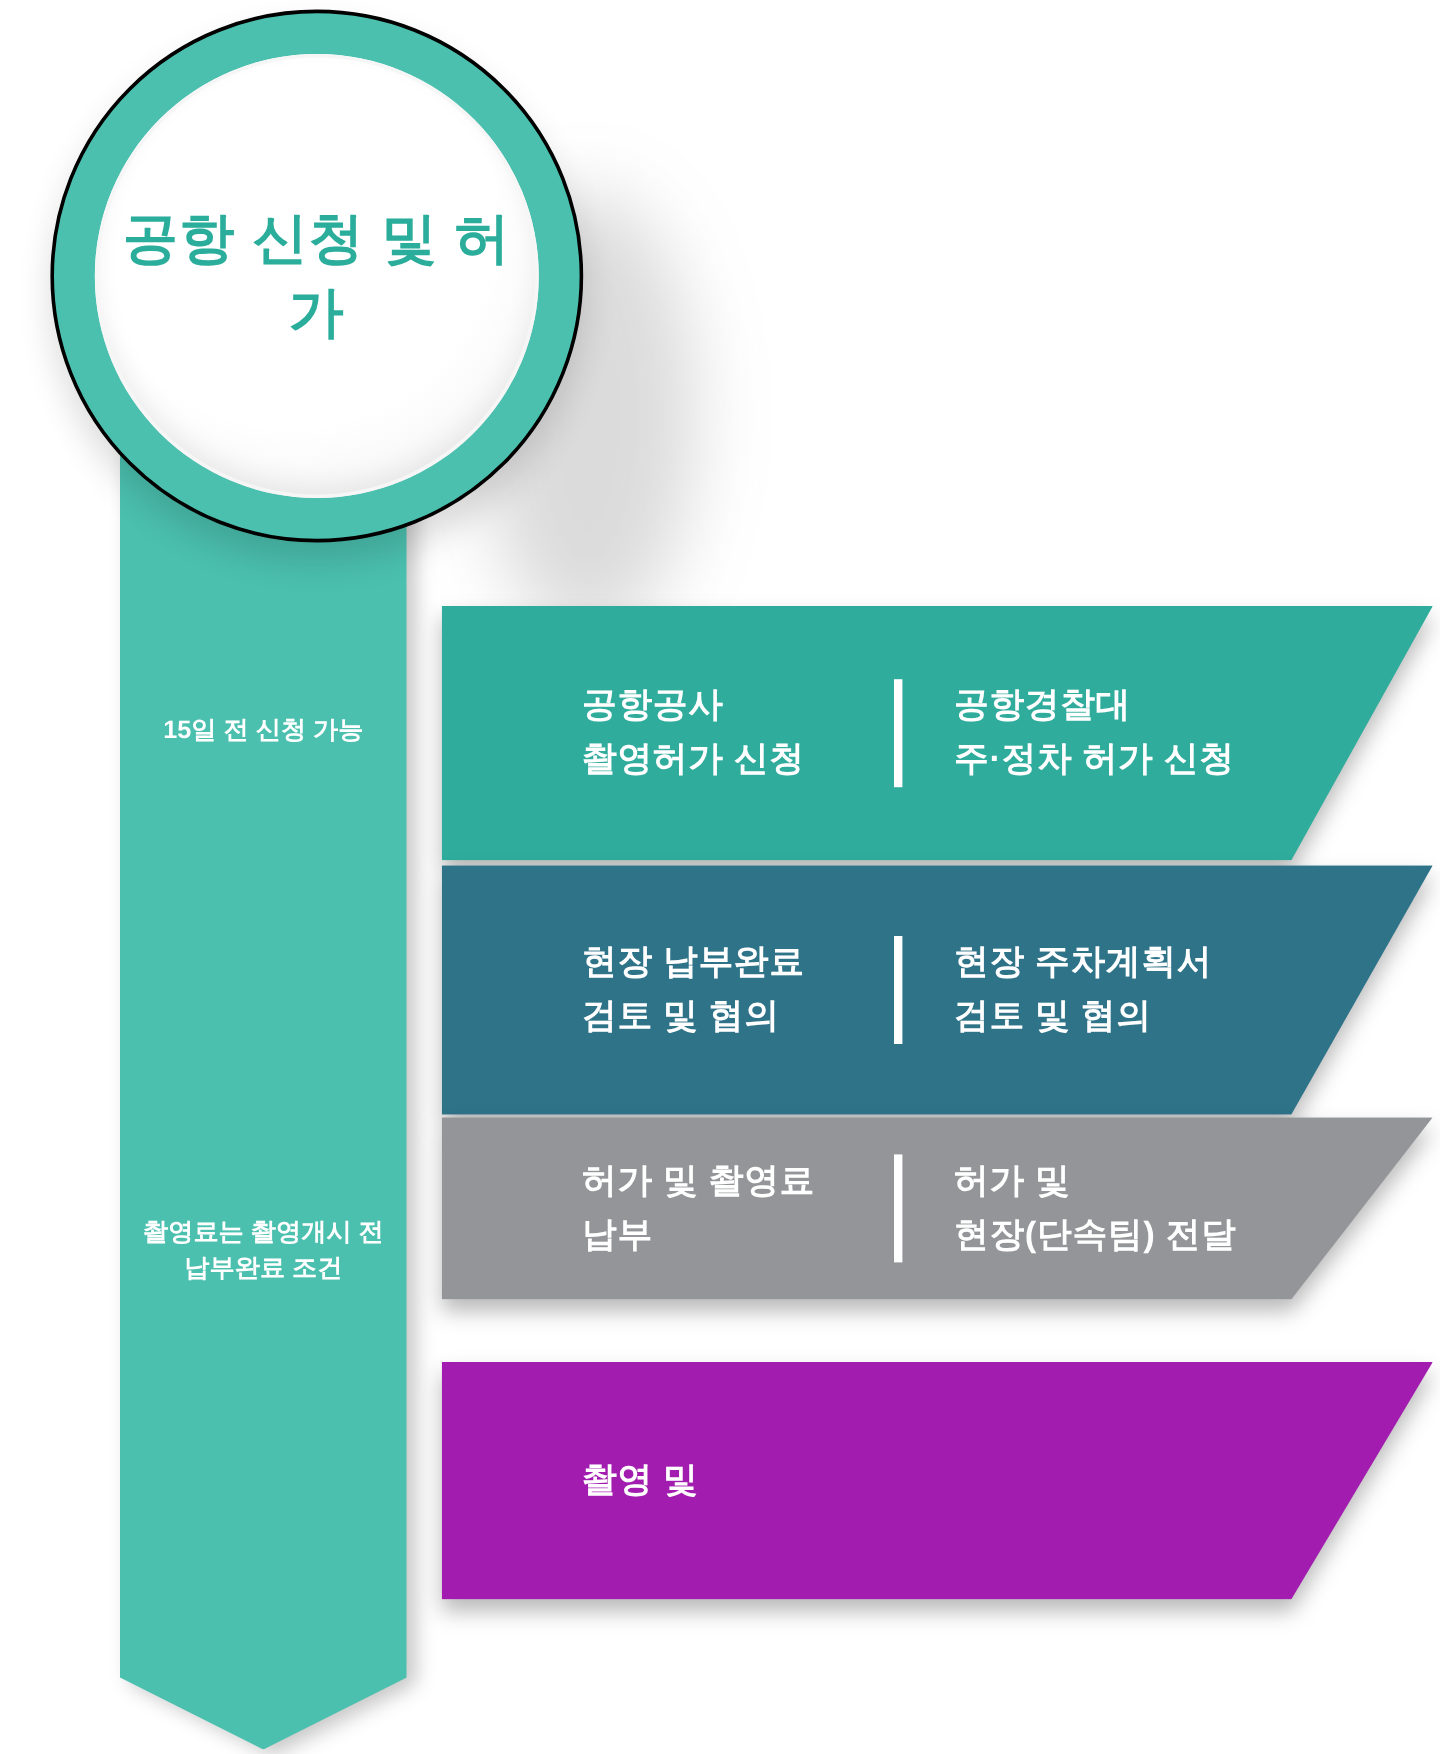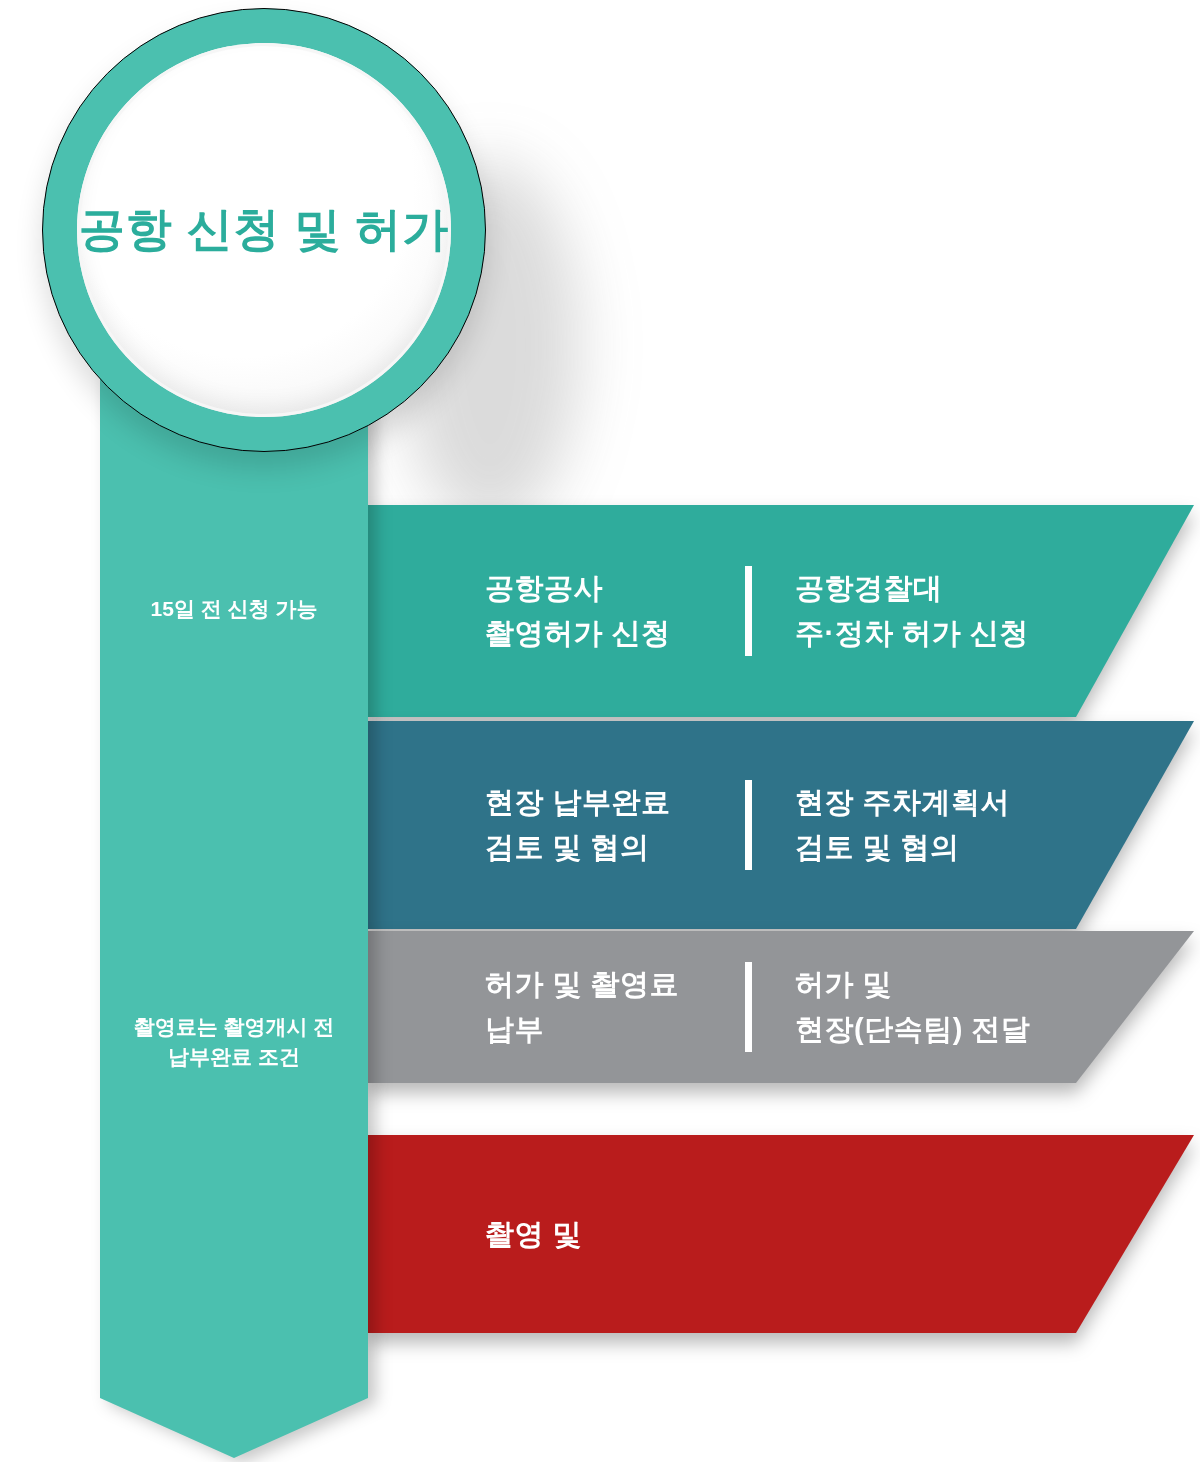--- a/index.html
+++ b/index.html
@@ -22,21 +22,21 @@
     background: rgba(90, 90, 90, 0.22);
     border-radius: 50%;
     filter: blur(30px);
     z-index: 1;
   }
 
   
   .ribbon-wrap {
     position: absolute;
     left: 100px; top: 236px;
-    width: 268px; height: 1222px;
+    width: 239px; height: 1222px;
     z-index: 5;
     filter: drop-shadow(8px 5px 8px rgba(0,0,0,0.22));
   }
   .ribbon {
     width: 100%; height: 100%;
     position: relative;
     clip-path: polygon(0 0, 100% 0, 100% calc(100% - 60px), 50% 100%, 0 calc(100% - 60px));
     background: #4BC0AF; 
   }
   .note {
@@ -94,21 +94,21 @@
     background: #ffffff;
   }
 
   
   .circle-outer {
     position: absolute;
     left: 42px; top: 8px;
     width: 444px; height: 444px;
     border-radius: 50%;
     background: #4BC0AF; 
-    border: 1px solid #000000;
+    border: 3px solid #000000;
     box-shadow: 0 16px 28px rgba(0,0,0,0.14);
     z-index: 10;
   }
   .circle-inner {
     position: absolute;
     left: 34px; top: 34px; right: 34px; bottom: 34px;
     border-radius: 50%;
     background: radial-gradient(circle at 44% 38%, #ffffff 55%, #ededed 100%);
     box-shadow: inset 0 0 0 3px #f6f6f6, inset 0 -10px 22px rgba(0,0,0,0.07);
   }
@@ -179,21 +179,21 @@
       </div>
       <div class="divider"></div>
       <div class="col col-right">
         <span>허가 및</span>
         <span>현장(단속팀) 전달</span>
       </div>
     </div>
   </div>
 
   <div class="row-wrap row-4">
-    <div class="row-band" data-bg="rows.3.color" style="background-color: #b91c1c;">
+    <div class="row-band" data-bg="rows.3.color" style="background-color: #a21caf;">
       <div class="col col-left">
         <span>촬영 및</span>
       </div>
     </div>
   </div>
 
   <div class="circle-outer" data-bg="colors.circle_ring" style="background-color: rgb(75, 192, 175);">
     <div class="circle-inner">
       <div class="circle-title" data-fg="colors.title_text" style="color: rgb(43, 173, 156);">공항 신청 및 허가</div>
     </div>

